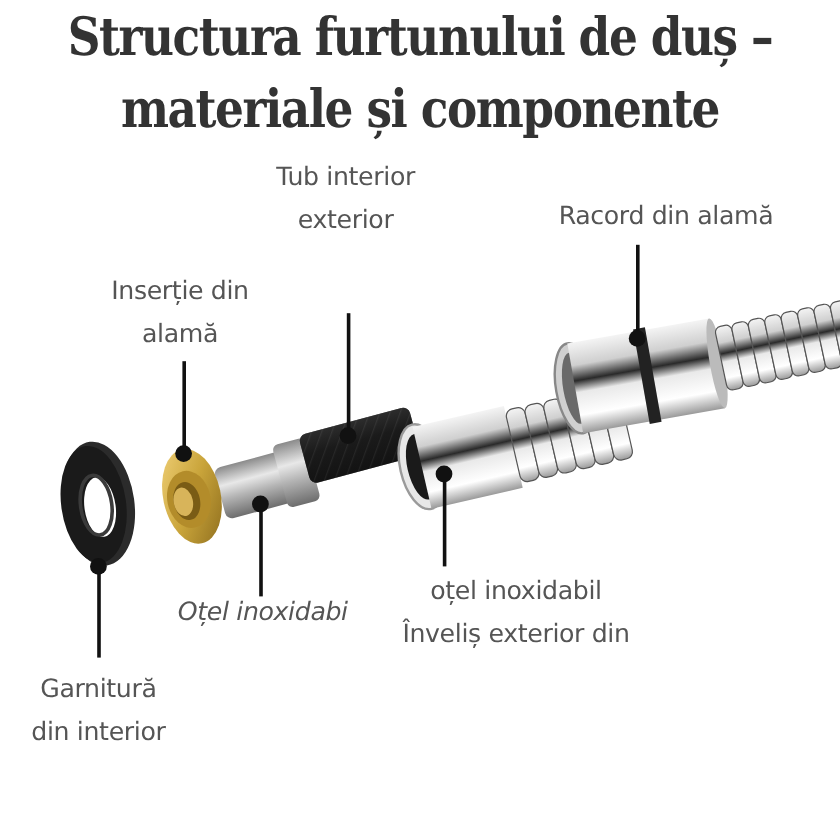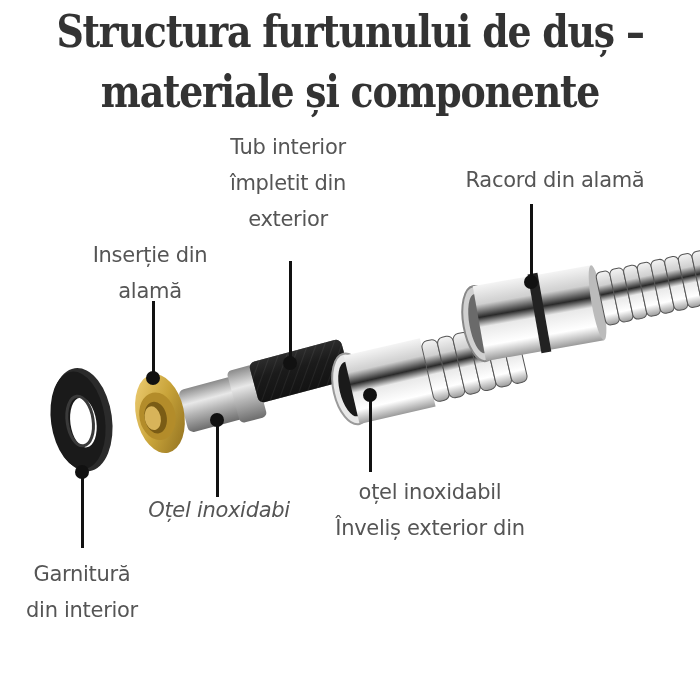--- a/index.html
+++ b/index.html
@@ -139,29 +139,28 @@
 <div class="dot" style="left:75px; top:465px;"></div>
 
 <div class="leader" style="left:216px; top:420px; height:77px;"></div>
 <div class="dot" style="left:210px; top:413px;"></div>
 
 <div class="leader" style="left:369px; top:395px; height:77px;"></div>
 <div class="dot" style="left:363px; top:388px;"></div>
 
 <div class="label" style="left:200px; top:129px; width:176px;">
   <span class="ln">Tub interior</span>
-  <span class="ln">împletit din</span>
   <span class="ln">exterior</span>
 </div>
 
 <div class="label" style="left:440px; top:162px; width:230px;">
   <span class="ln">Racord din alamă</span>
 </div>
 
-<div class="label" style="left:60px; top:224px; width:180px;margin-top:13px;">
+<div class="label" style="left:60px; top:224px; width:180px;">
   <span class="ln">Inserție din</span>
   <span class="ln">alamă</span>
 </div>
 
 <div class="label" style="left:124px; top:492px; width:190px;font-style:italic;">
   <span class="ln">Oțel inoxidabi</span>
 </div>
 
 <div class="label" style="left:310px; top:474px; width:240px;">
   <span class="ln">oțel inoxidabil</span>

